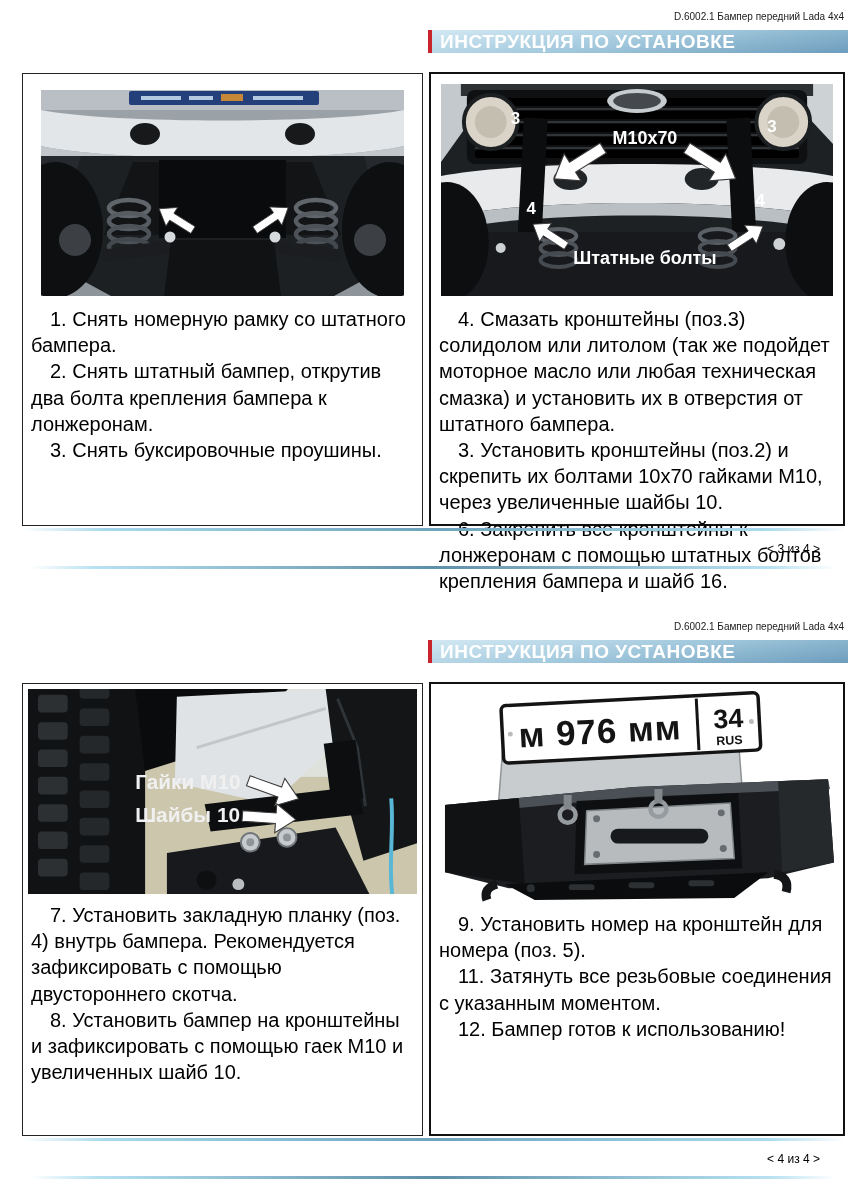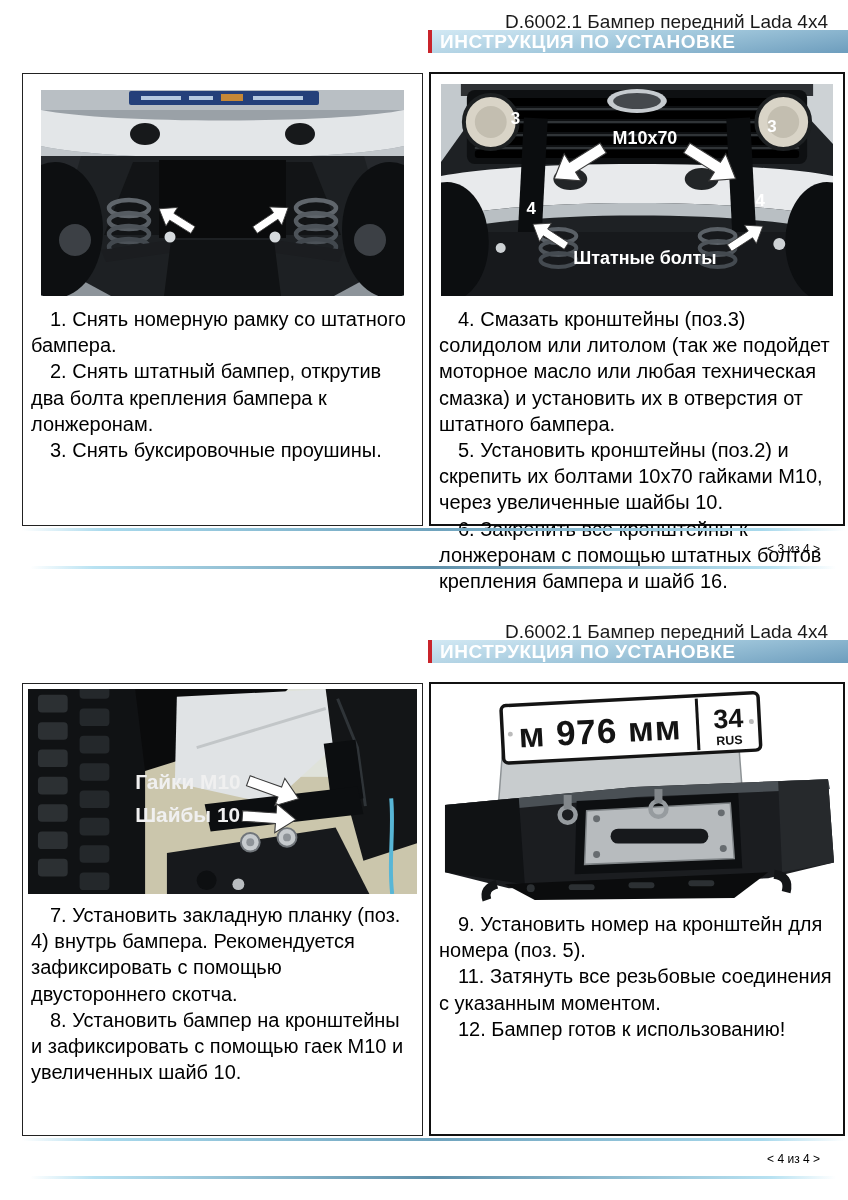--- a/index.html
+++ b/index.html
@@ -4,21 +4,21 @@
 <style>
   html,body{margin:0;padding:0;}
   body{
     width:848px;height:1200px;position:relative;background:#ffffff;
     font-family:"Liberation Sans",sans-serif;color:#000;overflow:hidden;
   }
   .pageblock{position:absolute;left:0;width:848px;}
   #pb3{top:0;height:600px;}
   #pb4{top:610px;height:590px;}
 
-  .doc-code{position:absolute;top:11px;right:20px;font-size:19px;color:#1a1a1a;}
+  .doc-code{position:absolute;top:11px;right:4px;font-size:10px;color:#1a1a1a;}
 
   .banner{position:absolute;top:30px;left:428px;width:420px;height:23px;
     background:linear-gradient(172deg,#d3e9f4 0%,#a3c9dd 48%,#6d9dbd 100%);}
   .banner .accent{position:absolute;left:0;top:0;width:4px;height:100%;background:#c9242b;}
   .banner-text{position:absolute;left:12px;top:0;line-height:23px;font-size:19px;
     font-weight:bold;color:#fff;letter-spacing:.5px;white-space:nowrap;}
 
   .panel{position:absolute;background:#fff;box-sizing:border-box;}
   .panel-l{left:22px;top:73px;width:401px;height:453px;border:1px solid #222;}
   .panel-r{left:429px;top:72px;width:416px;height:454px;border:2px solid #111;}
@@ -170,21 +170,21 @@
           <polygon points="0,-4 25,-4 25,-11 40,0 25,11 25,4 0,4" fill="#ffffff" stroke="#3a3a3a" stroke-width=".8"></polygon>
         </g>
         <g transform="translate(290,164) rotate(-33)">
           <polygon points="0,-4 25,-4 25,-11 40,0 25,11 25,4 0,4" fill="#ffffff" stroke="#3a3a3a" stroke-width=".8"></polygon>
         </g>
         <text x="205" y="180" text-anchor="middle" font-size="18" font-weight="bold" fill="#fff">Штатные болты</text>
       </svg>
     </div>
     <div class="steps">
       <p class="ind">4. Смазать кронштейны (поз.3) солидолом или литолом (так же подойдет моторное масло или любая техническая смазка) и установить их в отверстия от штатного бампера.</p>
-      <p class="ind">5. Установить кронштейны (поз.2) и скрепить их болтами 10х70 гайками М10, через увеличенные шайбы 10.</p>
+      <p class="ind">3. Установить кронштейны (поз.2) и скрепить их болтами 10х70 гайками М10, через увеличенные шайбы 10.</p>
       <p class="ind">6. Закрепить все кронштейны к лонжеронам с помощью штатных болтов крепления бампера и шайб 16.</p>
     </div>
   </div>
 
   <div class="panel-glow"></div>
   <div class="page-num">&lt; 3 из 4 &gt;</div>
   <div class="footer-line"></div>
 </section>
 
 <section class="pageblock" id="pb4">

